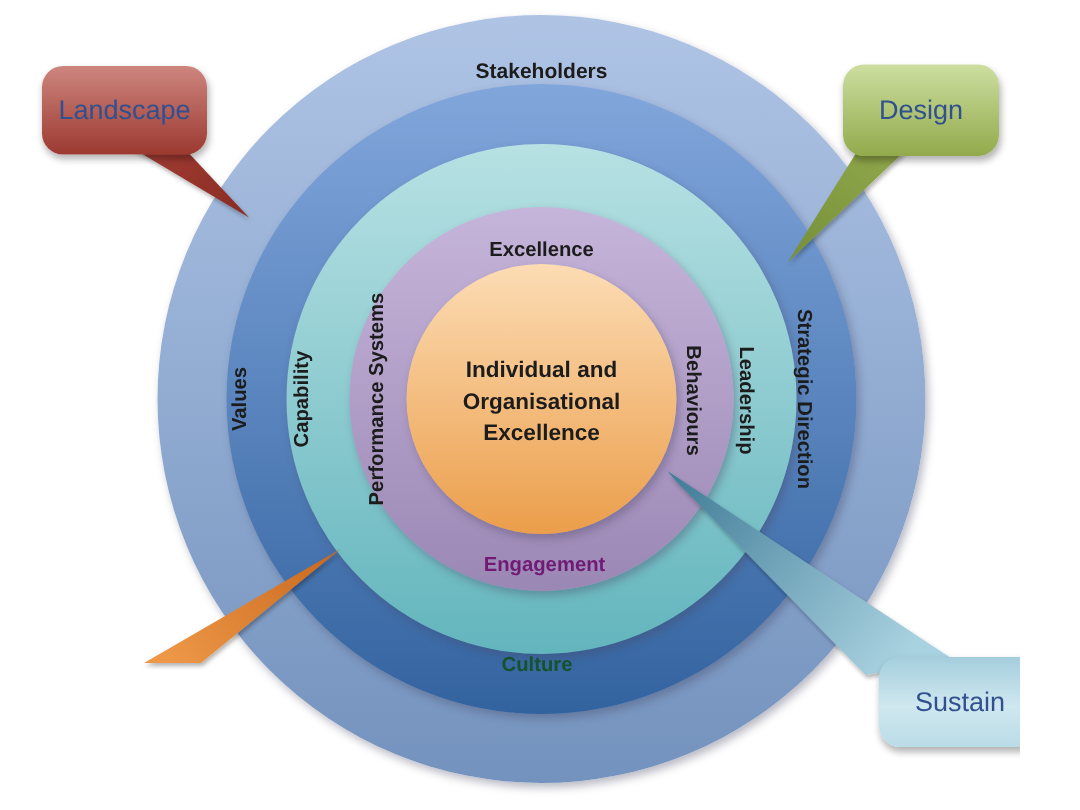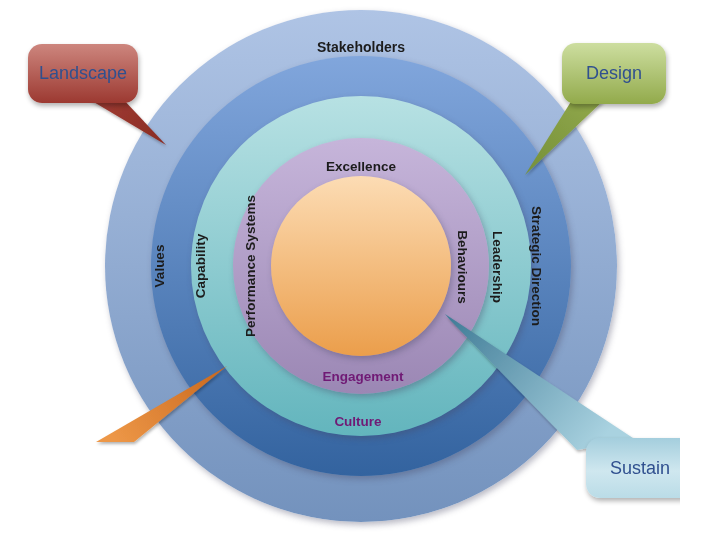--- a/index.html
+++ b/index.html
@@ -42,30 +42,35 @@
 
   <div class="circle" id="ring-outer" style="background: linear-gradient(rgb(175, 196, 229), rgb(115, 146, 189));"></div>
   <div class="circle" id="ring-second" style="background: linear-gradient(rgb(129, 166, 220), rgb(51, 99, 159));"></div>
   <div class="circle" id="ring-third" style="background: linear-gradient(rgb(183, 225, 227), rgb(99, 181, 189));"></div>
   <div class="circle" id="ring-fourth" style="background: linear-gradient(rgb(198, 181, 218), rgb(155, 135, 180));"></div>
   <div class="circle" id="ring-center" style="background: linear-gradient(rgb(252, 220, 180), rgb(235, 158, 75));"></div>
 
   <div class="hlabel" style="left: 361px; top: 47px; font-size: 14px; color: rgb(28, 28, 28);">Stakeholders</div>
   <div class="hlabel" style="left: 361px; top: 166px; color: rgb(28, 28, 28);">Excellence</div>
   <div class="hlabel" style="left: 363px; top: 376px; color: #701a75;">Engagement</div>
-  <div class="hlabel" style="left: 358px; top: 421px; color: #701a75;">Culture</div>
+  <div class="hlabel" style="left: 358px; top: 443px; color: #14532d;">Culture</div>
 
   <div class="vlabel rot-l" style="left: 50px; top: 256px; color: rgb(28, 28, 28);">Values</div>
   <div class="vlabel rot-l" style="left: 91px; top: 256px; color: rgb(28, 28, 28);">Capability</div>
   <div class="vlabel rot-l" style="left: 141px; top: 256px; color: rgb(28, 28, 28);">Performance Systems</div>
 
   <div class="vlabel rot-r" style="left: 352px; top: 257px; color: rgb(28, 28, 28);">Behaviours</div>
   <div class="vlabel rot-r" style="left: 387px; top: 257px; color: rgb(28, 28, 28);">Leadership</div>
   <div class="vlabel rot-r" style="left: 426px; top: 256px; color: rgb(28, 28, 28);">Strategic Direction</div>
 
+  <div id="center-text" style="color: rgb(28, 28, 28);">
+    <span style="display:block">Individual and</span>
+    <span style="display:block">Organisational</span>
+    <span style="display:block">Excellence</span>
+  </div>
 
   <svg id="tails" width="720" height="540" viewBox="0 0 720 540">
     <defs>
       <linearGradient id="g-tail-landscape" gradientUnits="userSpaceOnUse" x1="104" y1="99" x2="166" y2="145">
         <stop offset="0" stop-color="#9e3b32"></stop>
           <stop offset="1" stop-color="#892b23"></stop>
       </linearGradient>
       <linearGradient id="g-tail-design" gradientUnits="userSpaceOnUse" x1="588" y1="101" x2="525" y2="175">
         <stop offset="0" stop-color="#8fa649"></stop>
           <stop offset="1" stop-color="#75903a"></stop>

